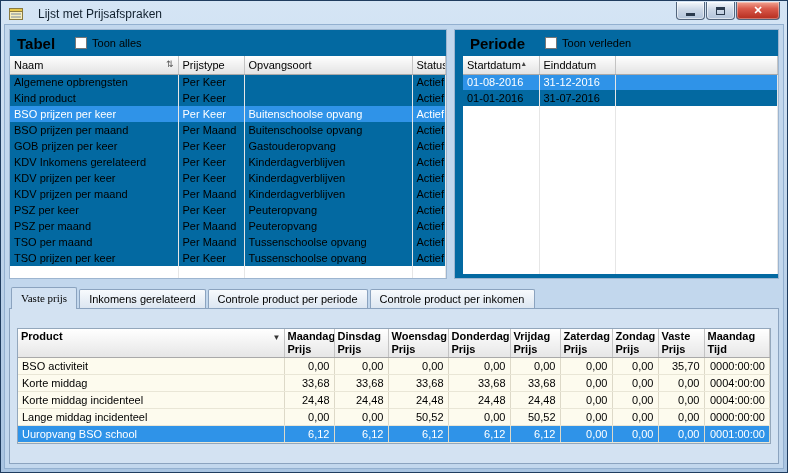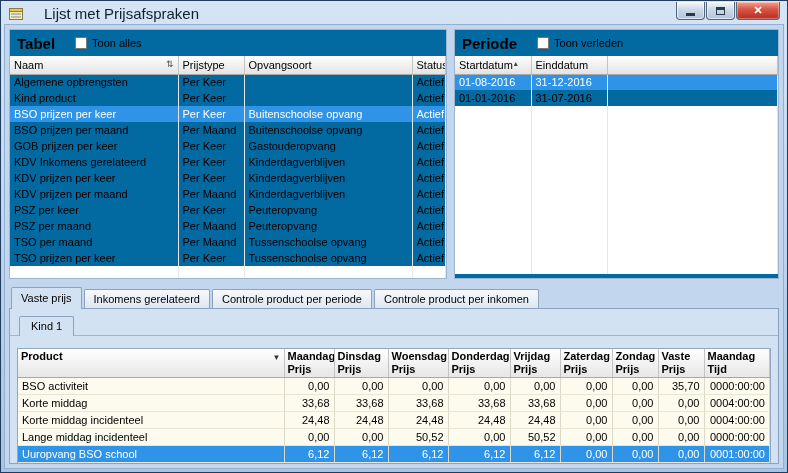--- a/index.html
+++ b/index.html
@@ -8,62 +8,62 @@
   .window {
     width: 788px; height: 473px;
     border: 1px solid #1f3c5f;
     background: linear-gradient(#d5e5f5, #a9c4e1);
     padding: 0 3px 3px 3px;
     position: relative;
     font-family: "Liberation Sans", sans-serif;
   }
 
   
-  .titlebar { height: 23px; display: flex; align-items: center; gap: 20px; padding: 2px 2px 0 5px; font-size: 15px; color: #11202e; }
+  .titlebar { height: 23px; display: flex; align-items: center; gap: 14px; padding: 2px 2px 0 5px; font-size: 12px; color: #11202e; }
   .winicon { width: 15px; height: 14px; display: inline-block; flex: 0 0 auto; }
   .title { white-space: nowrap; }
   .winbtns { position: absolute; top: 1px; right: 7px; display: flex; gap: 1px; z-index: 5; }
   .wbtn { width: 29px; height: 18px; border: 1px solid #52657d; border-top: none; border-radius: 0 0 4px 4px;
           display: flex; align-items: center; justify-content: center; font-size: 9px; color: #1c2a3a;
           background: linear-gradient(#f4f8fb, #ccd8e7 45%, #b2c4da);
           box-shadow: inset 0 0 0 1px rgba(255,255,255,.55); cursor: default; }
   .wbtn.close { width: 44px; color: #fff; font-weight: bold; font-size: 11px;
           background: linear-gradient(#f2a492, #d9594a 40%, #b52c1e);
           box-shadow: inset 0 0 0 1px rgba(255,255,255,.35); }
   .glyph-min { width: 9px; height: 3px; background: #2a3a4d; margin-top: 8px; }
   .glyph-max { width: 9px; height: 8px; border: 1px solid #2a3a4d; border-top-width: 3px; background: transparent; }
 
   
   .content { height: 445px; background: #c2d7ed; border: 1px solid #93b0d0; padding: 4px; display: flex; flex-direction: column; }
 
   .toprow { display: flex; gap: 7px; height: 250px; }
   .panel { background: #0369a1; border: 1px solid #9db5d0; display: flex; flex-direction: column; overflow: hidden; }
   .panel-left { width: 438px; }
-  .panel-right { flex: 1; }
+  .panel-right { flex: 1; padding-left: 8px; }
   .phead { display: flex; align-items: center; gap: 20px; padding: 3px 7px; height: 26px; flex: 0 0 auto; }
   .ptitle { font-size: 15px; font-weight: bold; color: #000; }
   .cb { display: flex; align-items: center; gap: 5px; font-size: 11px; cursor: default; }
   .cbbox { width: 12px; height: 12px; background: #fff; border: 1px solid #777; display: inline-block; flex: 0 0 auto; }
 
   table.grid { border-collapse: collapse; table-layout: fixed; width: 100%; font-size: 11px; color: #000; }
   .grid th { background: linear-gradient(#fefefe, #e3e3e3); border-right: 1px solid #c3c3c3; border-bottom: 1px solid #a9a9a9;
              font-weight: normal; text-align: left; padding: 2px 4px; height: 18px; white-space: nowrap; overflow: hidden;
              position: relative; cursor: default; }
   .grid th.r, .grid td.r { text-align: right; }
   .grid td { padding: 1px 4px; height: 16px; border-right: 1px solid #e6e6e6; white-space: nowrap; overflow: hidden; }
   .grid tr.selected td { background: #2f93e8; color: #fff; }
   .grid tr.filler td { background: #fff; }
   .sorticon { position: absolute; right: 4px; top: 3px; font-size: 9px; color: #555; }
   .sortmark-inline { font-size: 8px; color: #444; vertical-align: top; margin-left: 1px; }
 
   
   .tabstrip { display: flex; align-items: flex-end; height: 21px; margin-top: 8px; padding-left: 2px; gap: 2px; position: relative; z-index: 2; }
   .tab { font-size: 11px; padding: 3px 9px; background: linear-gradient(#f7fafd, #dce6f1); border: 1px solid #8ba3bf;
          border-bottom: none; border-radius: 2px 2px 0 0; height: 19px; white-space: nowrap; cursor: default; }
-  .tab.active { background: #d3e2f2; height: 22px; margin-bottom: -1px; padding-top: 4px; position: relative; z-index: 3; }
+  .tab.active { background: #d3e2f2; height: 22px; margin-bottom: -1px; padding-top: 4px; position: relative; z-index: 3; font-family: Liberation Serif, serif; }
 
   .tabpage { flex: 1; background: #d3e2f2; border: 1px solid #8ba3bf; padding: 7px 0 0 0; display: flex; flex-direction: column; overflow: hidden; }
 
   .kindrow { padding-left: 9px; border-bottom: 1px solid #a2b7cf; height: 20px; display: flex; align-items: flex-end; flex: 0 0 auto; }
   .kindtab { font-size: 11px; padding: 3px 11px; background: #d3e2f2; border: 1px solid #8ba3bf; border-bottom: none;
              border-radius: 2px 2px 0 0; margin-bottom: -1px; height: 20px; cursor: default; }
 
   
   .bgridwrap { margin: 12px 7px 0 7px; border: 1px solid #93a7bc; background: #fff; }
   table.bgrid { border-collapse: collapse; table-layout: fixed; width: 100%; font-size: 11px; color: #000; }
@@ -257,23 +257,20 @@
     </div>
 
     <div class="tabstrip">
       <span class="tab active">Vaste prijs</span>
       <span class="tab">Inkomens gerelateerd</span>
       <span class="tab">Controle product per periode</span>
       <span class="tab">Controle product per inkomen</span>
     </div>
 
     <div class="tabpage">
-      <div class="kindrow">
-        <span class="kindtab">Kind 1</span>
-      </div>
 
       <div class="bgridwrap">
         <table class="bgrid">
           <colgroup>
             <col style="width:266px">
               <col style="width:50px">
               <col style="width:54px">
               <col style="width:60px">
             <col style="width:62px">
               <col style="width:50px">

